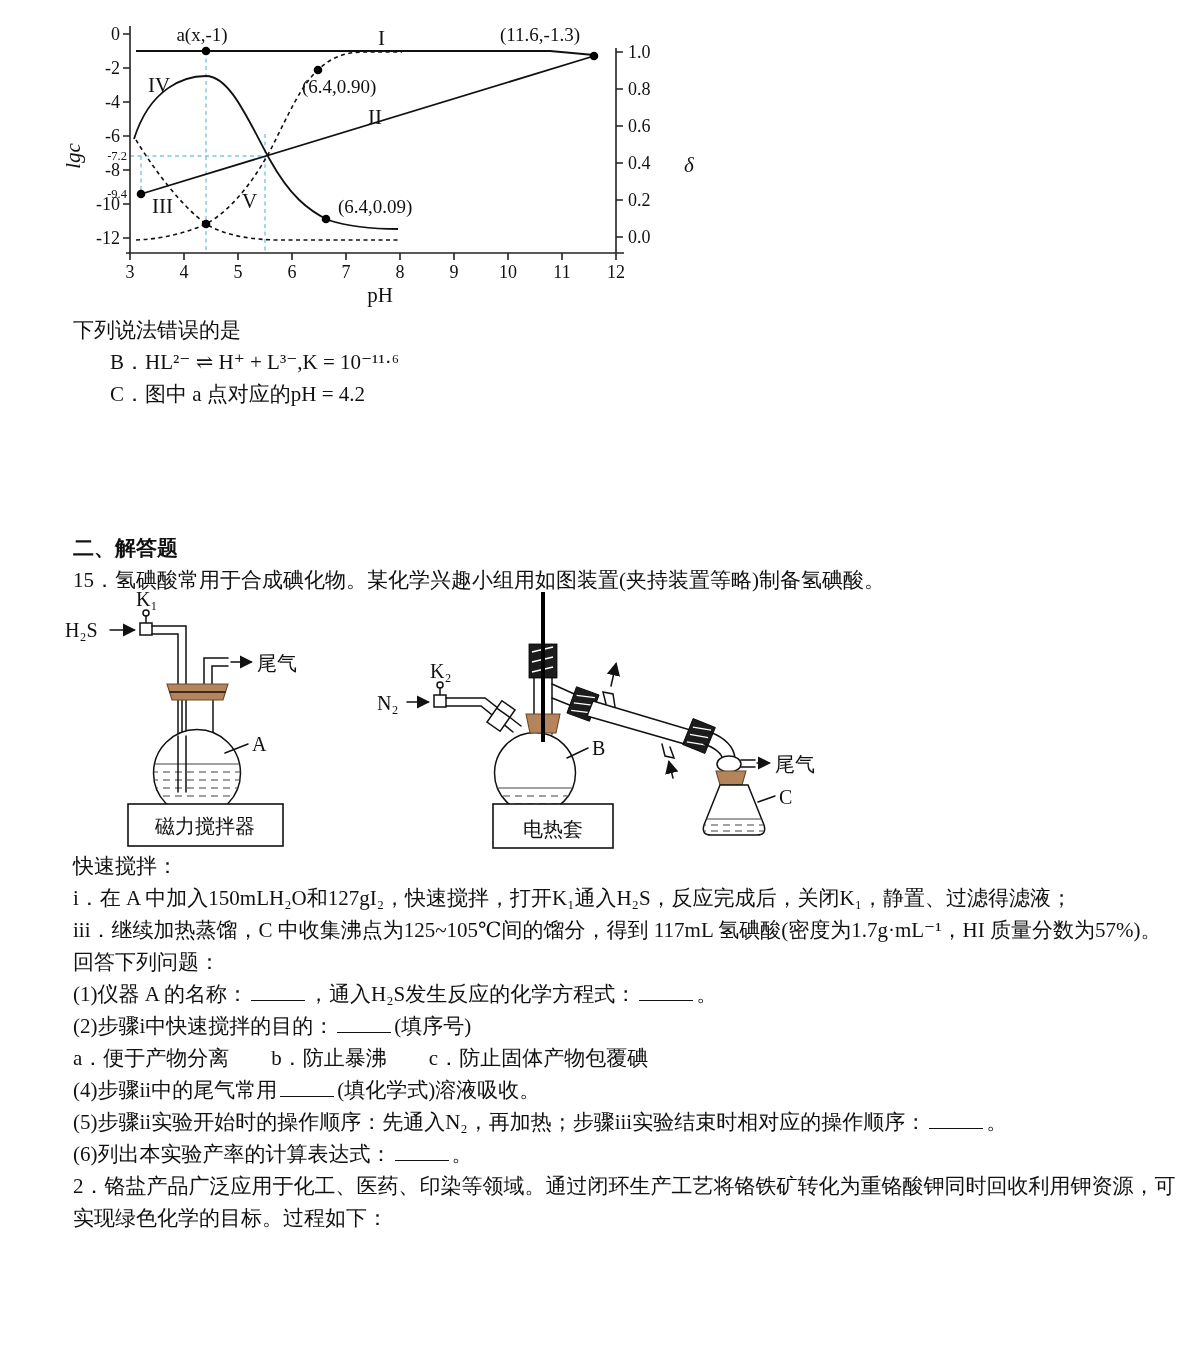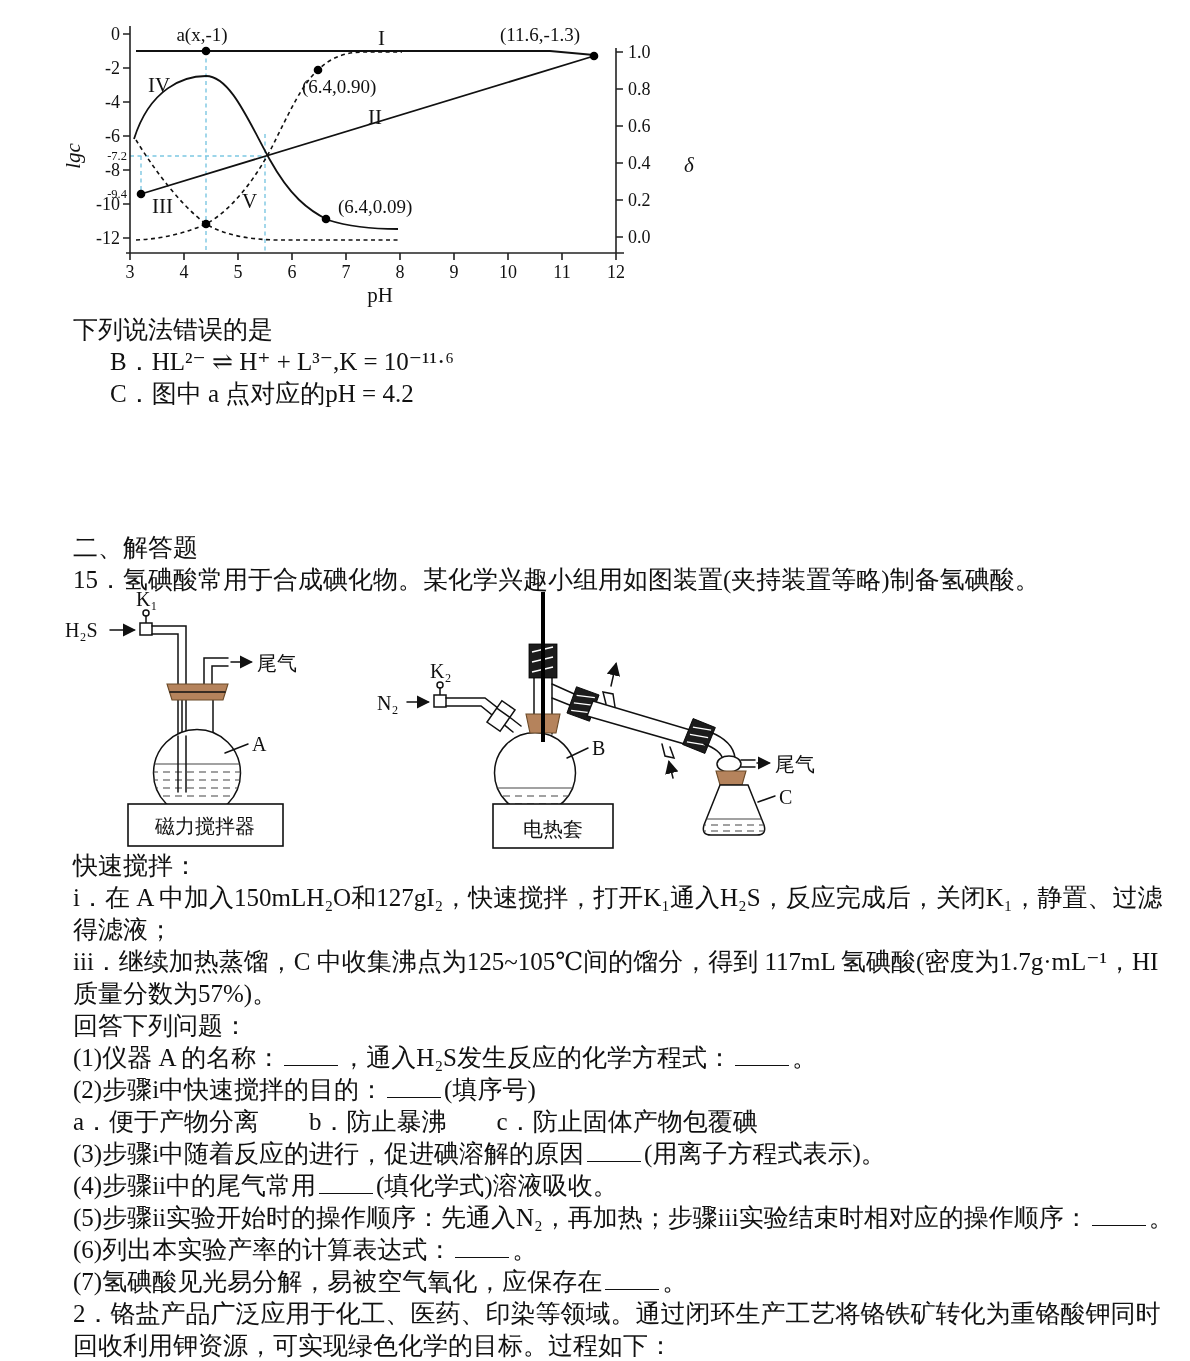--- a/index.html
+++ b/index.html
@@ -1,21 +1,21 @@
 <!DOCTYPE html>
 <html><head>
 <meta charset="utf-8">
 <style>
   html,body{margin:0;padding:0;background:#fff;}
   .page{position:relative;width:1190px;height:1361px;background:#fff;color:#111;
         font-family:"Liberation Serif","DejaVu Serif","DejaVu Sans",serif;overflow:hidden;}
-  .block{position:absolute;font-size:25px;line-height:32px;}
+  .block{position:absolute;font-size:21px;line-height:32px;}
   .block p{margin:0;}
   .opt{padding-left:37px;}
-  .bold{font-weight:400;}
+  .bold{font-weight:700;}
   .blank{display:inline-block;width:54px;height:15px;border-bottom:1.6px solid #111;margin:0 3px;}
   .figure,.apparatus{position:absolute;}
   
   .ax{stroke:#222;stroke-width:1.6;fill:none;}
   .crv{stroke:#111;stroke-width:1.8;fill:none;}
   .dsh{stroke:#111;stroke-width:1.6;fill:none;stroke-dasharray:4,3.5;}
   .bg{stroke:#7cc7e2;stroke-width:1.4;fill:none;stroke-dasharray:4,3.5;}
   .dot{fill:#000;stroke:none;}
   .tk{font-size:18px;fill:#111;}
   .tks{font-size:12.5px;fill:#111;}
@@ -306,31 +306,25 @@
     <p>回答下列问题：</p>
 
     <p>
       <span>(1)仪器 A 的名称：</span><span class="blank"></span><span>，通入H₂S发生反应的化学方程式：</span><span class="blank"></span><span>。</span>
     </p>
     <p>
       <span>(2)步骤i中快速搅拌的目的：</span><span class="blank"></span><span>(填序号)</span>
     </p>
     <p>a．便于产物分离　　b．防止暴沸　　c．防止固体产物包覆碘</p>
     <p>
-      <span>(3)步骤i中随着反应的进行，促进碘溶解的原因</span><span class="blank"></span><span>(用离子方程式表示)。</span>
-    </p>
-    <p>
       <span>(4)步骤ii中的尾气常用</span><span class="blank"></span><span>(填化学式)溶液吸收。</span>
     </p>
     <p>
       <span>(5)步骤ii实验开始时的操作顺序：先通入N₂，再加热；步骤iii实验结束时相对应的操作顺序：</span><span class="blank"></span><span>。</span>
     </p>
     <p>
       <span>(6)列出本实验产率的计算表达式：</span><span class="blank"></span><span>。</span>
-    </p>
-    <p>
-      <span>(7)氢碘酸见光易分解，易被空气氧化，应保存在</span><span class="blank"></span><span>。</span>
     </p>
 
     <p>2．铬盐产品广泛应用于化工、医药、印染等领域。通过闭环生产工艺将铬铁矿转化为重铬酸钾同时回收利用钾资源，可实现绿色化学的目标。过程如下：</p>
   </div>
 
 </div>
 
 </body></html>

